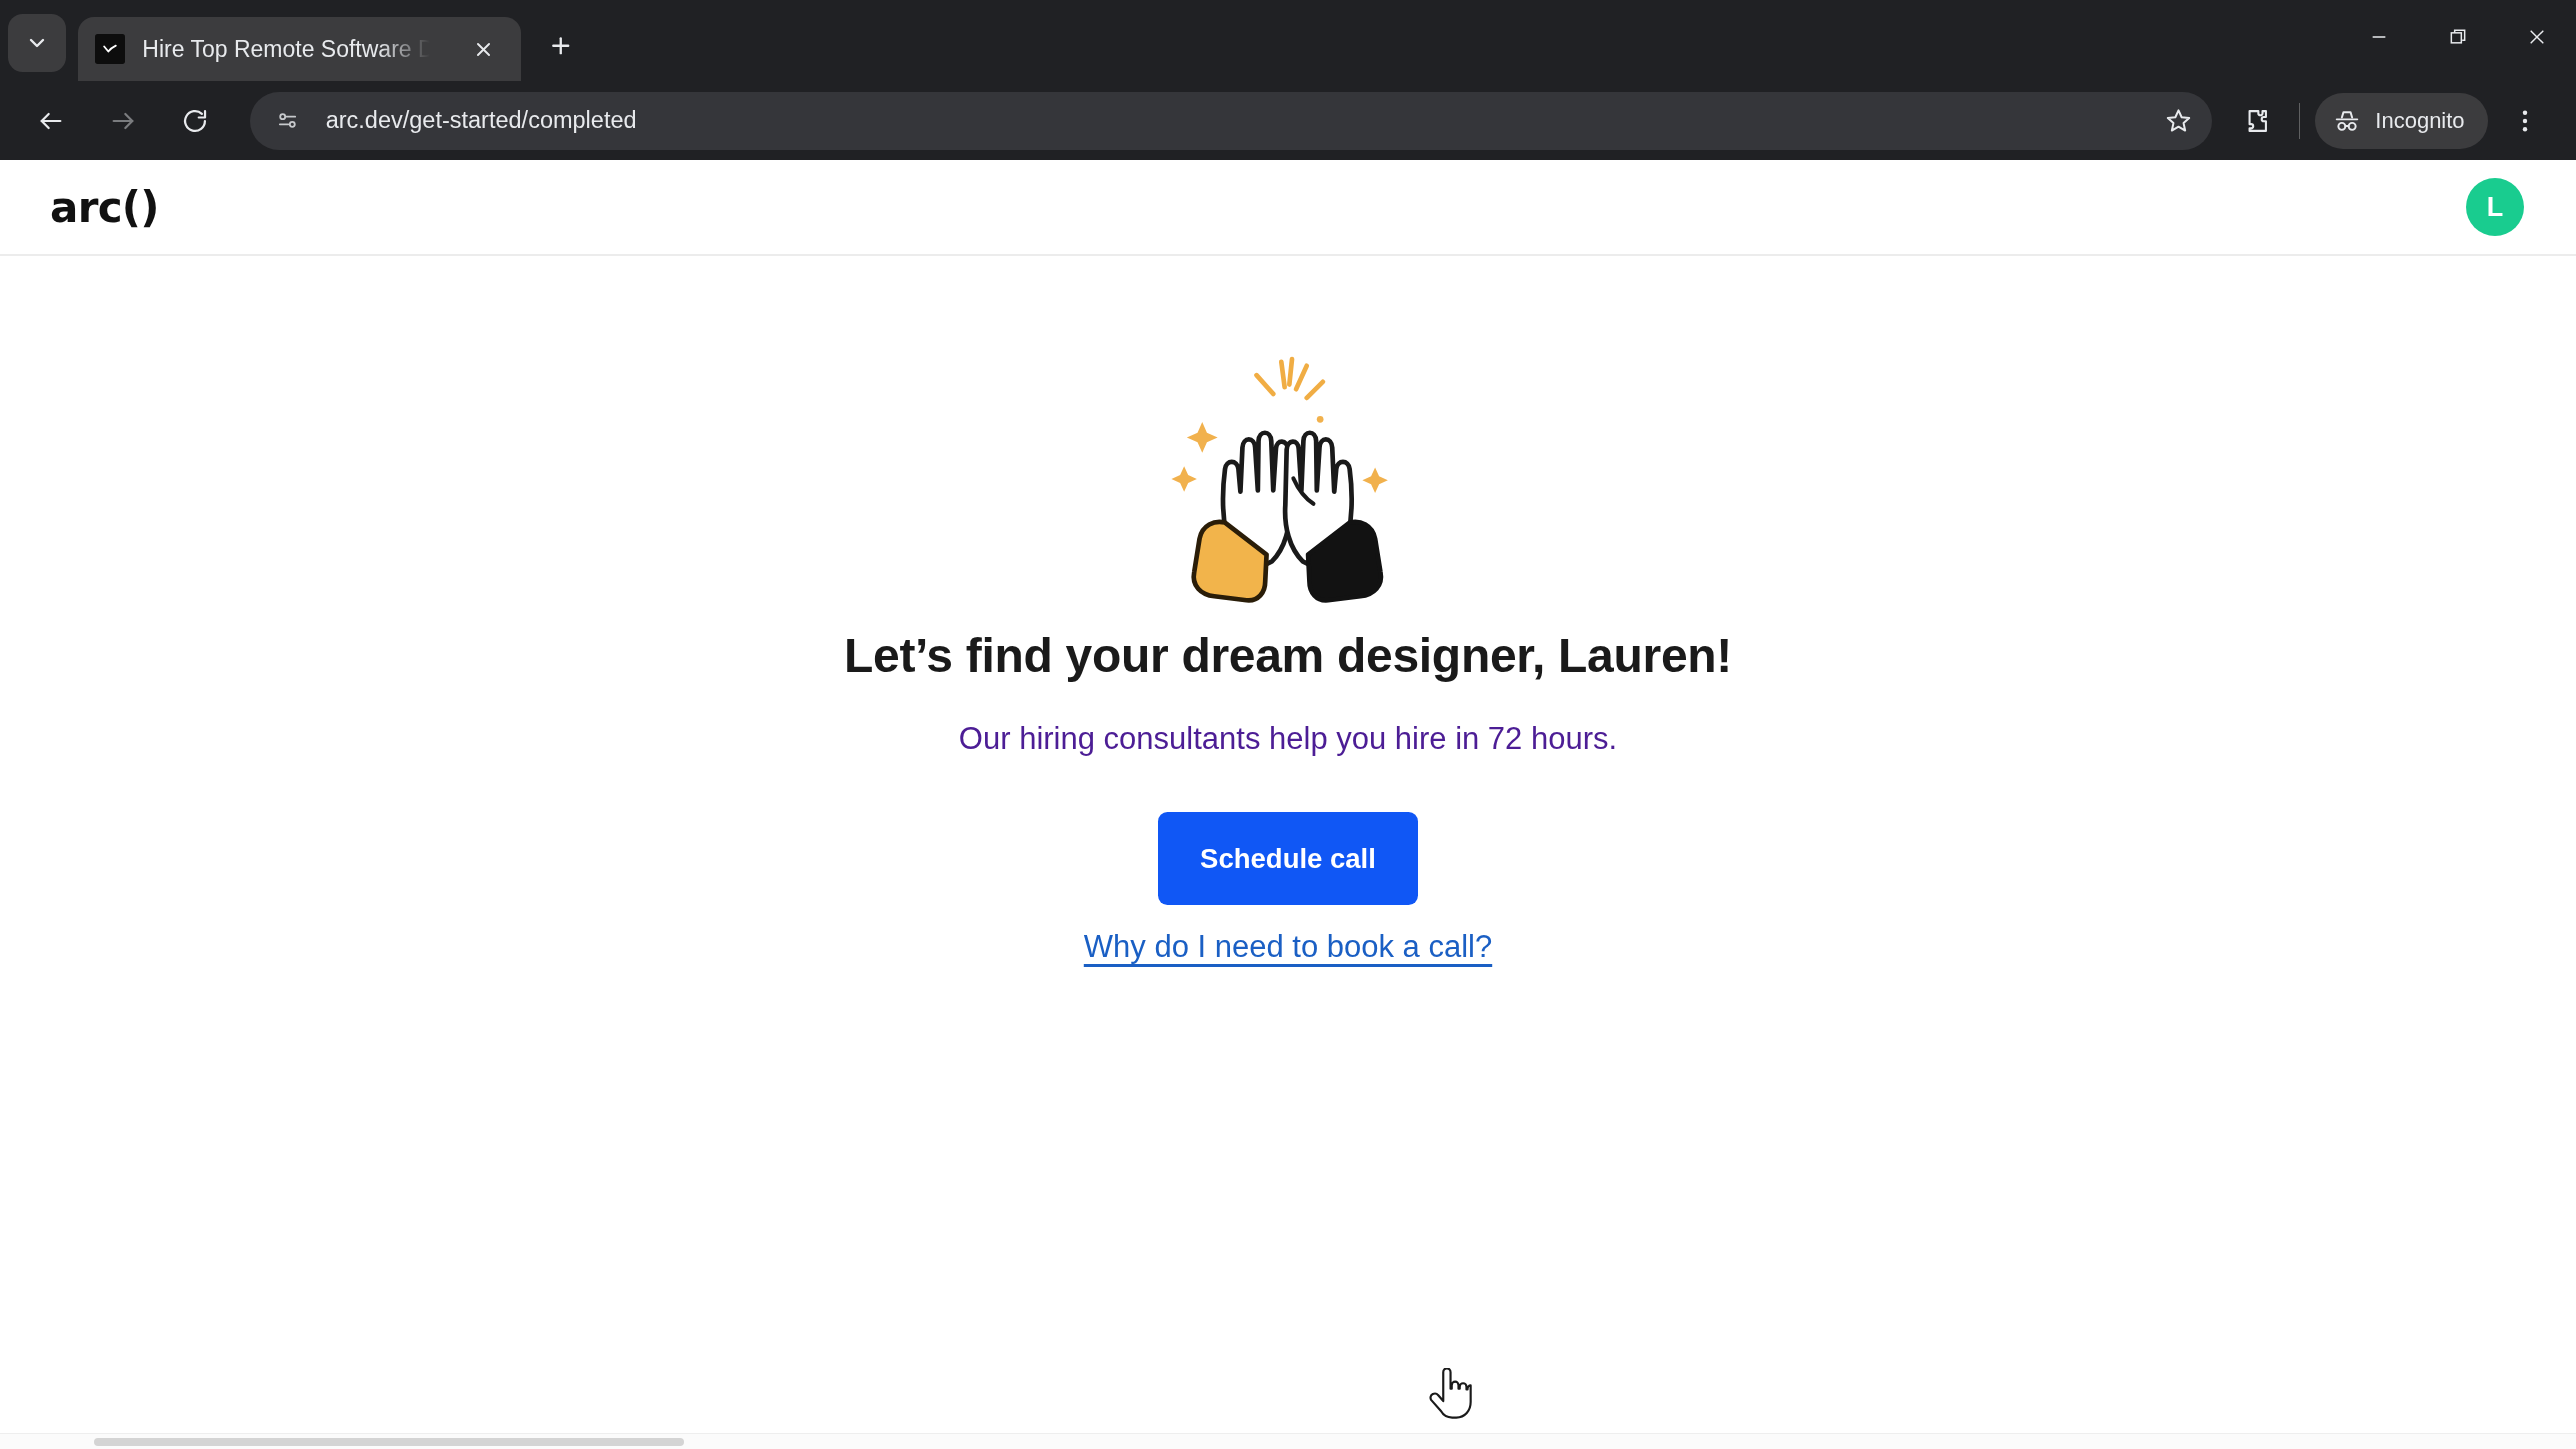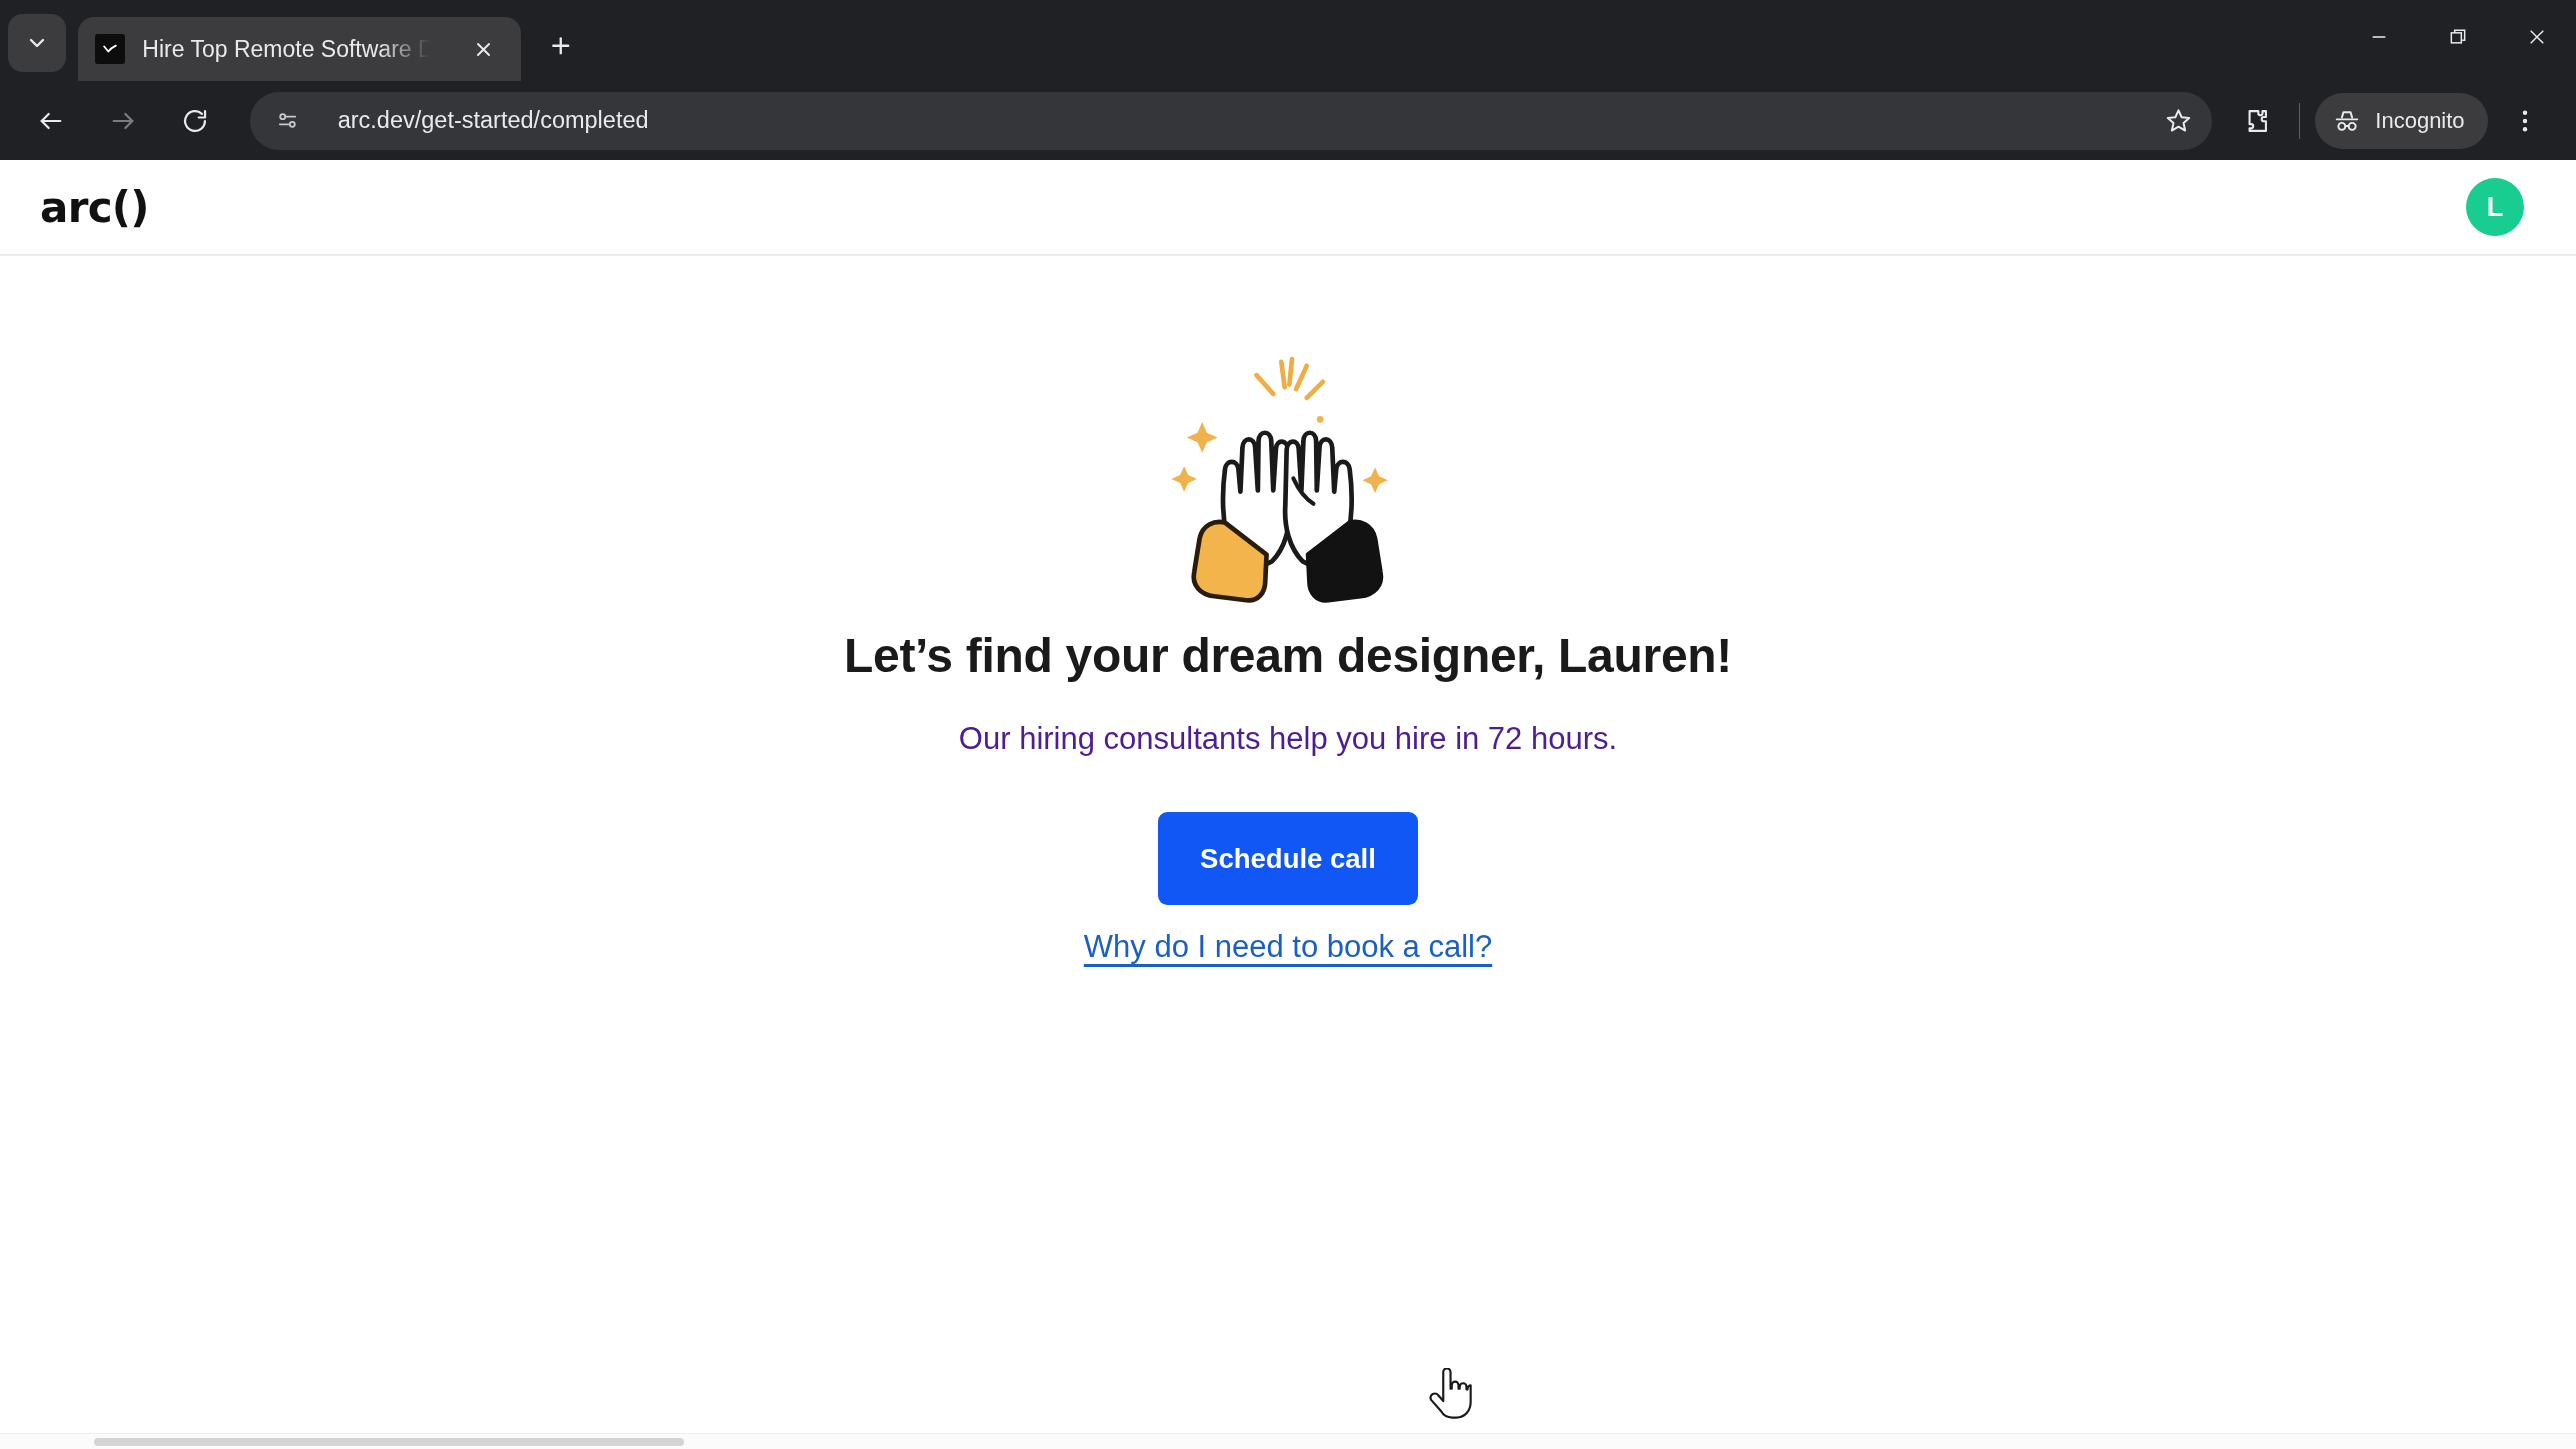--- a/index.html
+++ b/index.html
@@ -149,21 +149,20 @@
     height: 58px;
     background: #35363a;
     border-radius: 29.5px;
     display: flex;
     align-items: center;
     padding: 0 12px 0 19px;
     box-sizing: border-box;
     margin-left: 10.7px;
     margin-right: 6.7px;
     min-width: 0;
-    gap: 12px;
   }
   .omnibox-icon {
     width: 38px;
     height: 38px;
     border-radius: 19px;
     display: flex;
     align-items: center;
     justify-content: center;
     flex: 0 0 auto;
   }
@@ -230,21 +229,21 @@
     position: relative;
     overflow: hidden;
   }
 
   .site-header {
     height: 96px;
     border-bottom: 2px solid #ececec;
     display: flex;
     align-items: center;
     justify-content: space-between;
-    padding: 0 52px 0 40px;
+    padding: 0 52px 0 50px;
     box-sizing: border-box;
     background: #fff;
   }
   .site-logo {
     font-size: 42px;
     font-weight: bold;
     color: #111111;
     letter-spacing: -0.7px;
     font-family: "DejaVu Sans", sans-serif;
   }

